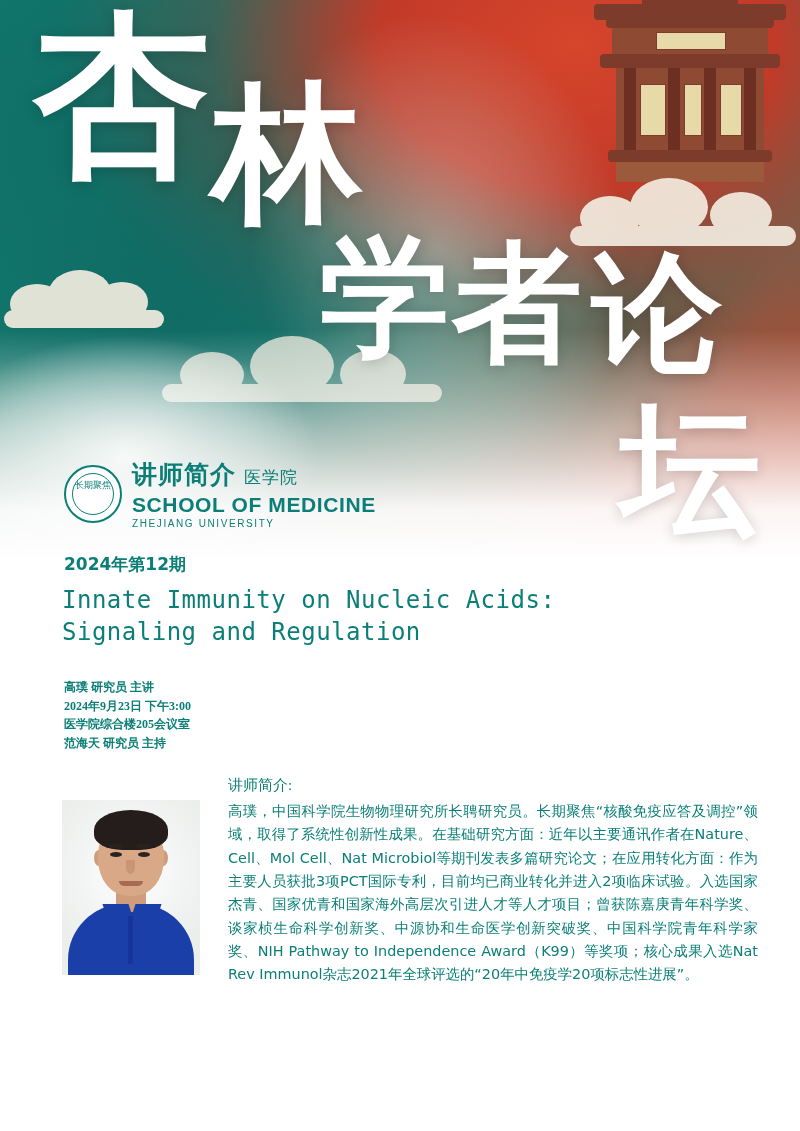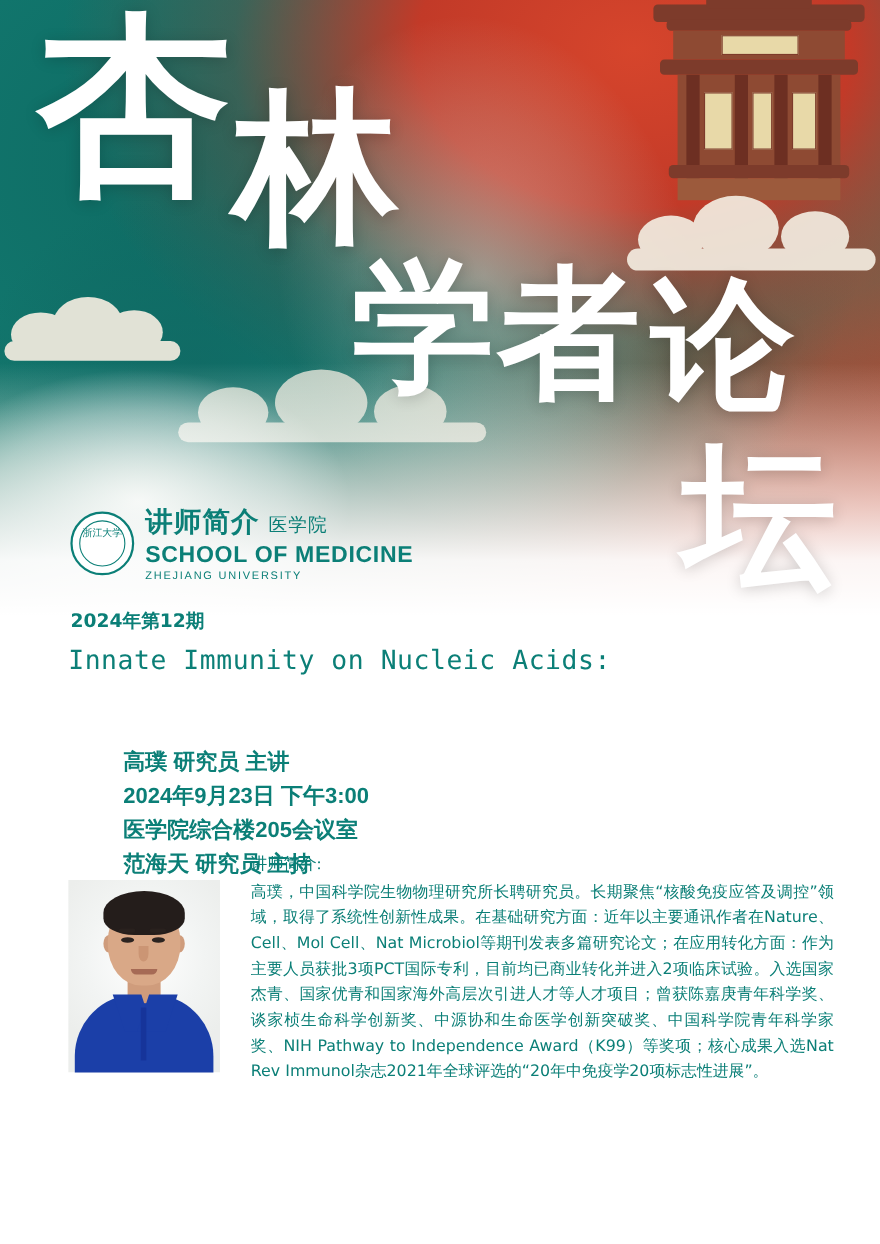--- a/index.html
+++ b/index.html
@@ -196,26 +196,25 @@
     width: 690px;
     font-family: "DejaVu Sans Mono", monospace;
     font-size: 24px;
     line-height: 1.35;
     color: #0b7f77;
     letter-spacing: 0.5px;
   }
   .meta {
     position: absolute;
     left: 64px; top: 678px;
-    font-family: Liberation Sans, sans-serif;
-    font-size: 20px;
+    font-family: Liberation Serif, serif;
+    font-size: 12px;
     line-height: 1.55;
     color: #0b7f77;
     font-weight: 700;
-    margin-left: 48px;
   }
   .meta .row { white-space: nowrap; }
 
   
   .bio-label {
     position: absolute;
     left: 228px; top: 776px;
     font-family: Liberation Serif, serif;
     font-size: 15px;
     color: #0b7f77;
@@ -392,36 +391,37 @@
     <div class="title-cn t-xing">杏</div>
     <div class="title-cn t-lin">林</div>
     <div class="title-cn t-xue">学</div>
     <div class="title-cn t-zhe">者</div>
     <div class="title-cn t-lun">论</div>
     <div class="title-cn t-tan">坛</div>
   </div>
 
   <div class="logo-block">
     <div class="logo-seal">
-      <div class="seal-mark">浙江大学</div>
+      <div class="seal-mark">长期聚焦</div>
     </div>
     <div class="logo-text">
       <div class="cn-row">
         <span class="logo-cn-uni">讲师简介</span>
         <span class="logo-cn-school">医学院</span>
       </div>
       <div class="logo-en1">SCHOOL OF MEDICINE</div>
       <div class="logo-en2">ZHEJIANG UNIVERSITY</div>
     </div>
   </div>
 
   <div class="issue">2024年第12期</div>
 
   <div class="talk-title">
     <div>Innate Immunity on Nucleic Acids:</div>
+    <div>Signaling and Regulation</div>
   </div>
 
   <div class="meta">
     <div class="row">高璞 研究员 主讲</div>
     <div class="row">2024年9月23日 下午3:00</div>
     <div class="row">医学院综合楼205会议室</div>
     <div class="row">范海天 研究员 主持</div>
   </div>
 
   <div class="portrait">

